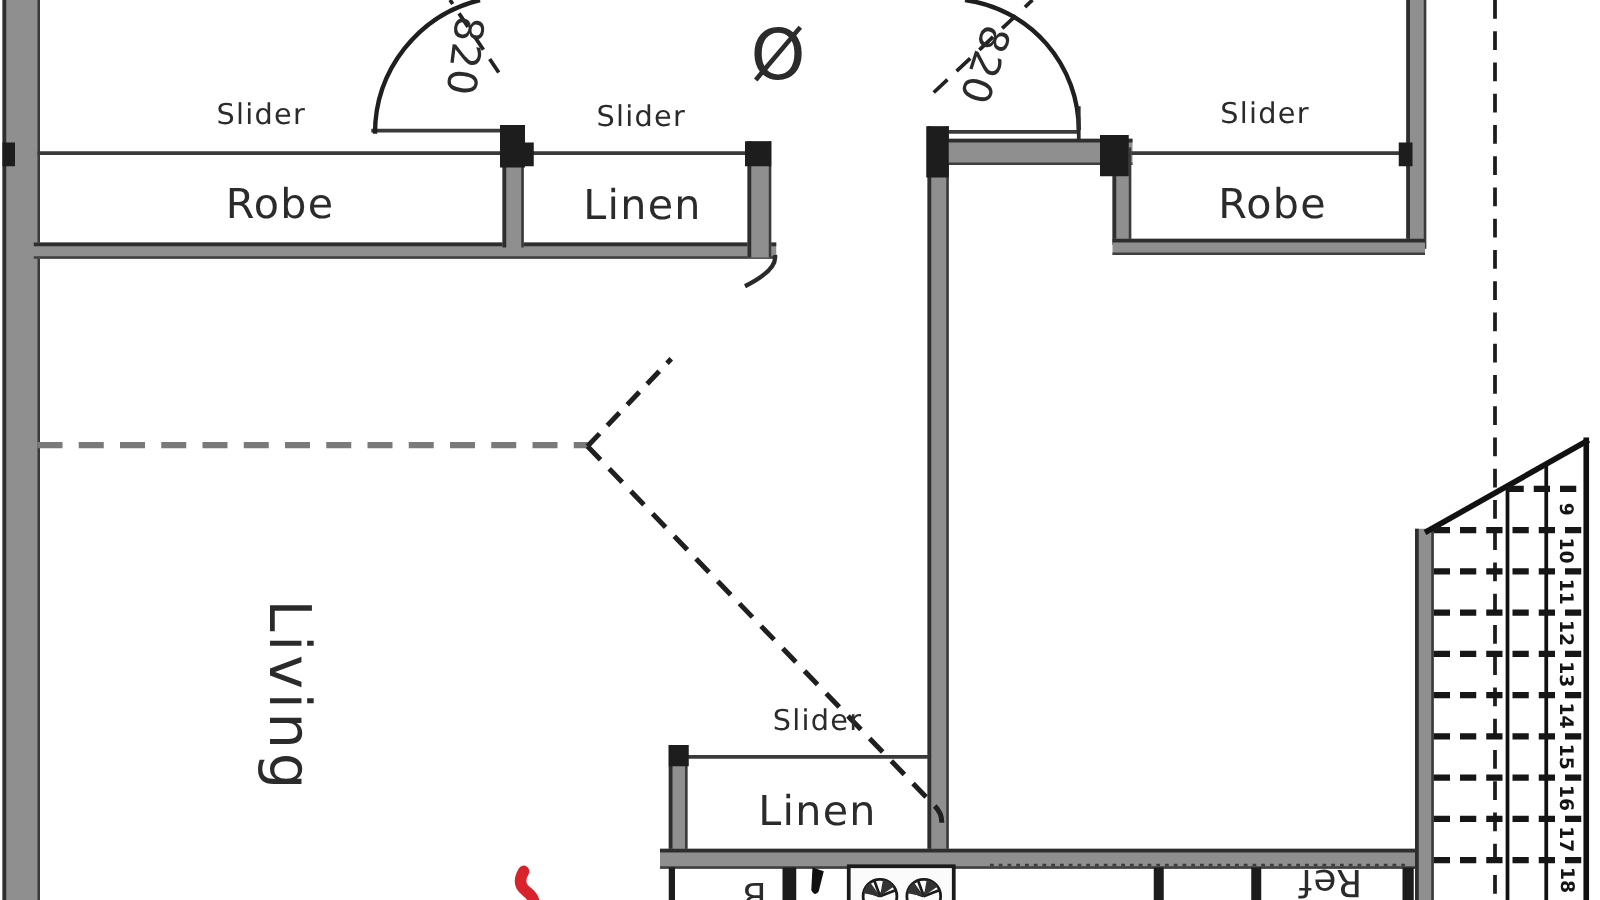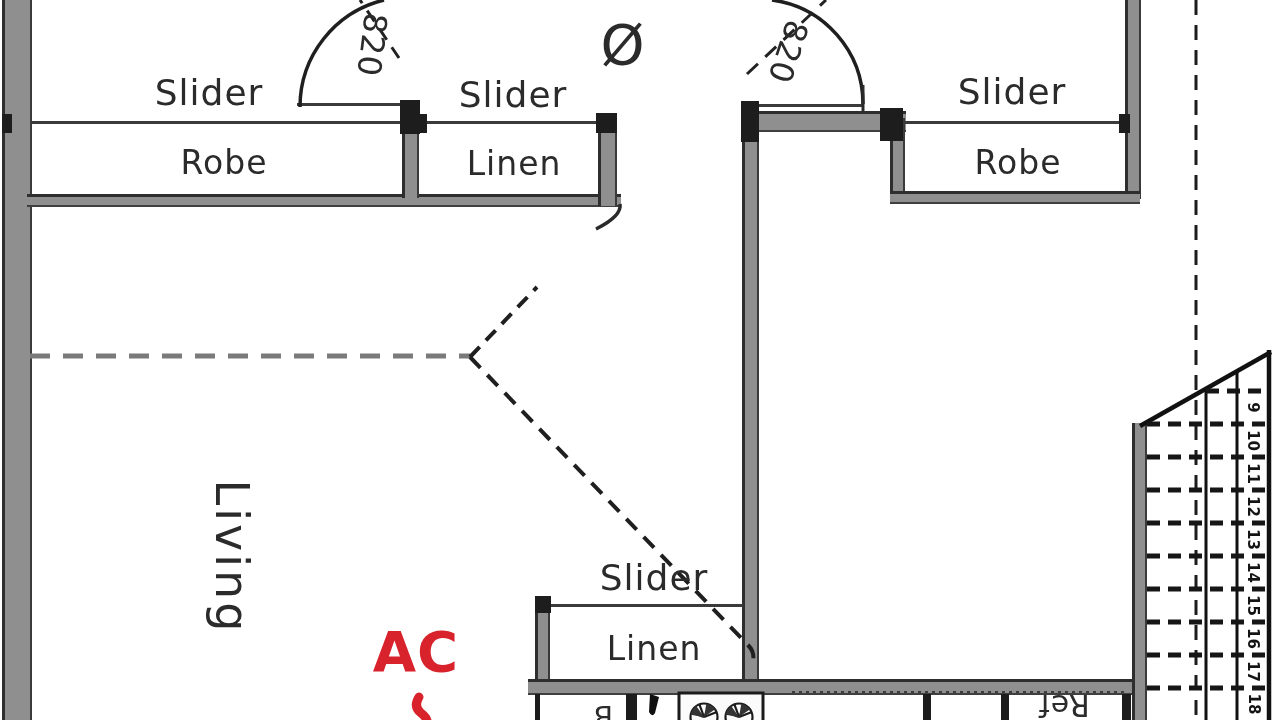--- a/index.html
+++ b/index.html
@@ -6,21 +6,21 @@
   .stage{position:relative;width:1280px;height:720px;background:#ffffff;overflow:hidden;
          font-family:"DejaVu Sans",sans-serif;}
   .wall{position:absolute;background:#8f8f8f;box-sizing:border-box;}
   .w-lr{border-left:3px solid #2e2e2e;border-right:2px solid #3a3a3a;}
   .w-tb{border-top:3px solid #2e2e2e;border-bottom:2px solid #3f3f3f;}
   .tline{position:absolute;background:#3a3a3a;height:3px;}
   .cap{position:absolute;background:#1d1d1d;}
   .kdiv{position:absolute;background:#1c1c1c;}
   .lbl{position:absolute;color:#2b2b2b;text-align:center;white-space:nowrap;
        display:flex;align-items:center;justify-content:center;letter-spacing:1px;}
-  .sz30{font-size:36px;} .sz33{font-size:33px;}
+  .sz30{font-size:23px;} .sz33{font-size:33px;}
   .rot97{transform:rotate(97deg);font-size:32px;}
   .rot108{transform:rotate(108deg);font-size:32px;}
   .rot180{transform:rotate(180deg);}
   .living{transform:rotate(90deg);font-size:46px;letter-spacing:3px;}
   .diam{font-size:56px;font-weight:400;}
   .ac{color:#d8232d;font-size:56px;font-weight:bold;}
   .snum{position:absolute;width:33px;display:flex;align-items:center;justify-content:center;
         color:#141414;font-size:15px;font-weight:bold;transform:rotate(90deg);}
   .ref{font-size:30px;}
   .partial{font-size:28px;}
@@ -139,21 +139,20 @@
   <div class="lbl sz30" style="left:592px;top:558px;width:124px;height:38px;">Slider</div>
   <div class="lbl sz33" style="left:596px;top:626px;width:116px;height:44px;">Linen</div>
 
   <div class="lbl rot97" style="left:337px;top:30px;width:70px;height:30px;">820</div>
   <div class="lbl rot108" style="left:753px;top:37px;width:70px;height:30px;">820</div>
 
   <div class="lbl diam" style="left:592px;top:10px;width:62px;height:68px;">Ø</div>
 
   <div class="lbl living" style="left:152px;top:532px;width:160px;height:50px;">Living</div>
 
-  <div class="lbl ac" style="left:366px;top:618px;width:100px;height:66px;">AC</div>
 
   <div class="lbl ref rot180" style="left:1029px;top:691px;width:70px;height:30px;">Ref</div>
   <div class="lbl partial rot180" style="left:588px;top:701px;width:30px;height:30px;">B</div>
 
   <div class="snum" style="left:1237px;top:391px;height:33px;">9</div>
   <div class="snum" style="left:1237px;top:424px;height:33px;">10</div>
   <div class="snum" style="left:1237px;top:457px;height:33px;">11</div>
   <div class="snum" style="left:1237px;top:490px;height:33px;">12</div>
   <div class="snum" style="left:1237px;top:523px;height:33px;">13</div>
   <div class="snum" style="left:1237px;top:556px;height:33px;">14</div>

